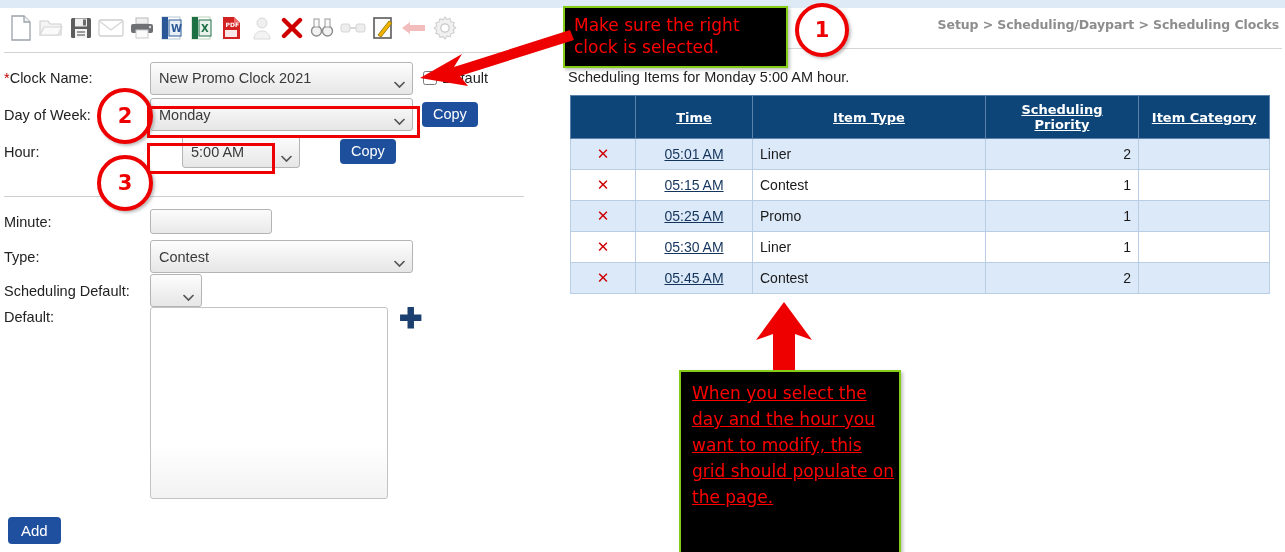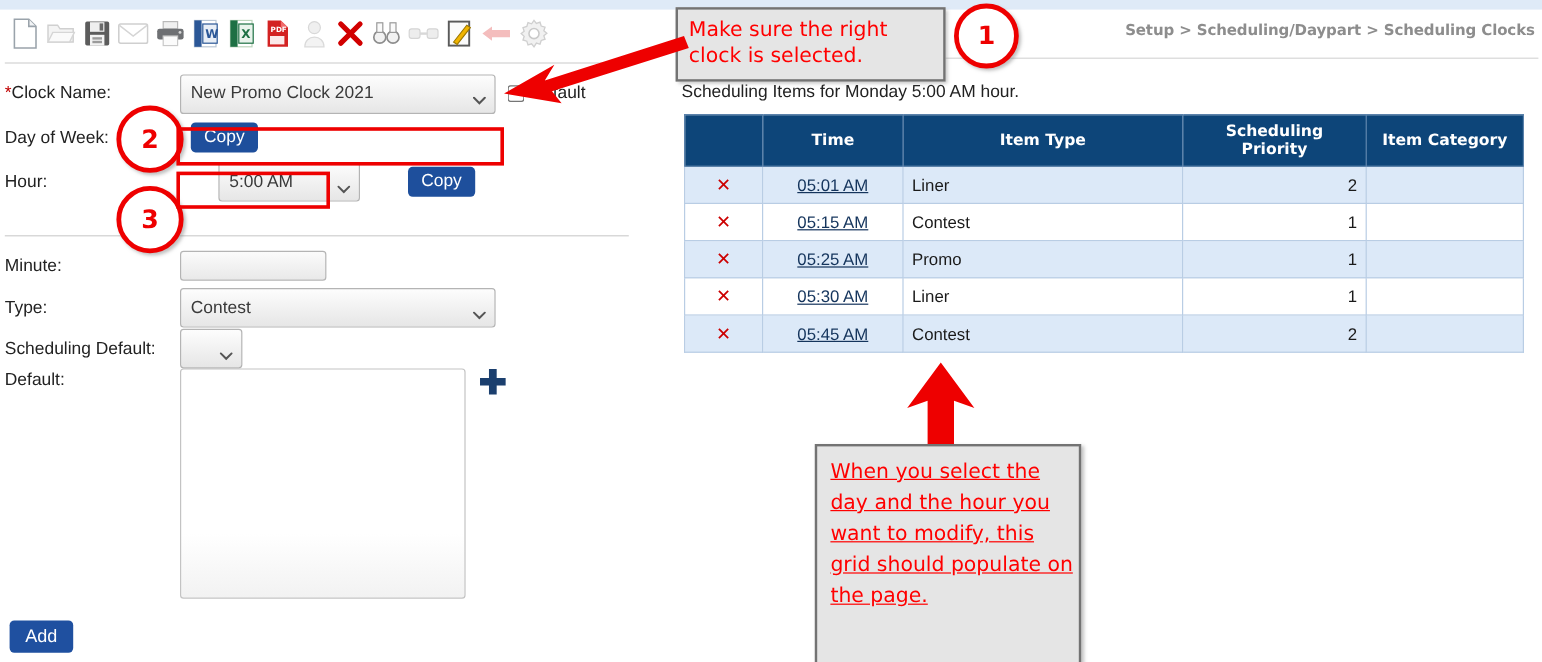--- a/index.html
+++ b/index.html
@@ -71,40 +71,40 @@
 
   table.grid{
     position:absolute;left:570px;top:95px;width:700px;
     border-collapse:collapse;table-layout:fixed;
   }
   table.grid th{
     background:#0d4579;color:#ffffff;
     font-family:"DejaVu Sans", sans-serif;
     font-size:13px;font-weight:bold;
     padding:6px 8px;border:1px solid #5b82ab;
-    text-align:center;line-height:15px;
+    text-align:center;line-height:15px;text-decoration:underline;
   }
   table.grid td{
     border:1px solid #b9cde4;
     font-size:14px;color:#1a1a1a;
     padding:3px 7px;height:24px;
   }
   table.grid tr.alt td{background:#dce9f8;}
   table.grid tr.norm td{background:#ffffff;}
   td.c-del{text-align:center;width:48px;}
   td.c-time{width:100px;text-align:center;}
   td.c-type{width:216px;text-align:left;}
   td.c-prio{width:136px;text-align:right;padding-right:10px;}
   td.c-cat{width:auto;}
   .xdel{color:#cc0000;font-weight:bold;font-size:15px;cursor:pointer;font-family:"DejaVu Sans",sans-serif;}
   .tlink{color:#14345c;text-decoration:underline;cursor:pointer;}
 
   
   .callout{
-    position:absolute;background:#e5e5e5;border:2px solid #737373;
+    position:absolute;background:#000000;border:2px solid #84cc16;
     color:#ff0000;font-family:"DejaVu Sans", sans-serif;
     box-sizing:border-box;
     box-shadow:2px 2px 3px rgba(120,120,120,.45);
   }
   #callout-top{left:563px;top:6px;width:225px;height:62px;padding:6px 8px 0 9px;font-size:17px;line-height:22px;}
   #callout-bottom{left:679px;top:370px;width:222px;height:201px;padding:8px 0 0 11px;font-size:17px;line-height:26px;text-decoration:underline;}
 
   .circ{
     position:absolute;border:4px solid #ee0000;border-radius:50%;
     background:#ffffff;color:#ee0000;
@@ -265,20 +265,30 @@
       </span>
     </span>
     <span style="margin-left:10px;display:flex;align-items:center;gap:5px;">
       <input type="checkbox" style="width: 14px; height: 14px; margin: 0px;">
       <span class="flabel">Default</span>
     </span>
   </div>
 
   <div class="frow" style="height:37px;">
     <span class="flabel" style="width:150px;padding-left:4px;box-sizing:border-box;">Day of Week:</span>
+    <span class="selwrap">
+      <select class="sel" style="width:263px;">
+        <option>Monday</option>
+      </select>
+      <span class="caret">
+        <svg width="11" height="7" viewBox="0 0 11 7">
+            <path d="M1 1l4.5 4.5L10 1" fill="none" stroke="#555" stroke-width="1.7" stroke-linecap="round"></path>
+          </svg>
+      </span>
+    </span>
     <button class="btn-copy" style="margin-left:9px;">Copy</button>
   </div>
 
   <div class="frow" style="height:37px;gap:32px;">
     <span class="flabel" style="width:150px;padding-left:4px;box-sizing:border-box;">Hour:</span>
     <span class="selwrap">
       <select class="sel" style="width:118px;">
         <option>5:00 AM</option>
       </select>
       <span class="caret">

